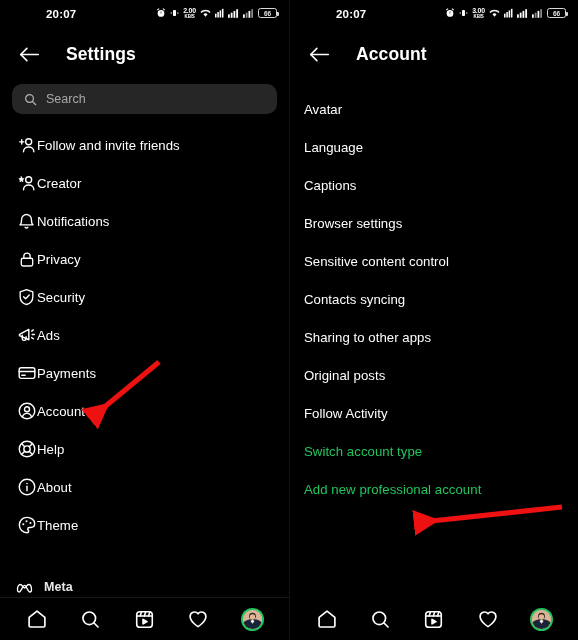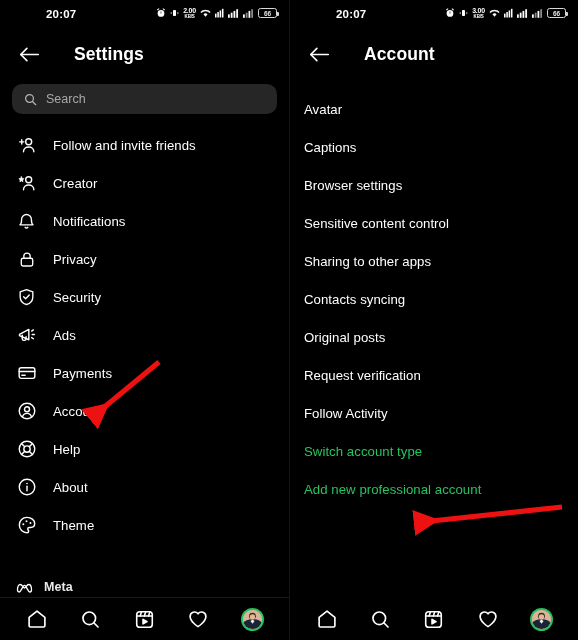--- a/index.html
+++ b/index.html
@@ -27,37 +27,37 @@
   .kbs .u { font-size:4.5px; font-weight:700; letter-spacing:-.2px; margin-top:.5px; }
   .batt {
     border:1px solid #d8d8d8; border-radius:2.5px; height:10px; min-width:19px;
     display:flex; align-items:center; justify-content:center; position:relative;
   }
   .batt::after{ content:""; position:absolute; right:-2.5px; top:3px; width:1.5px; height:4px;
                 background:#d8d8d8; border-radius:0 1px 1px 0;}
   .batt span{ font-size:6.5px; font-weight:700; color:#e4e4e4; }
 
   
-  .header { height:48px; display:flex; align-items:center; padding:0 16px;gap:8px; }
+  .header { height:48px; display:flex; align-items:center; padding:0 16px; }
   .back-btn { width:26px; height:26px; display:flex; align-items:center; justify-content:center;
               cursor:pointer; }
   .header-title { font-size:17.5px; font-weight:700; margin-left:24px; letter-spacing:.1px; }
 
   
   .search-wrap { padding:6px 12px 0; }
   .search-box {
     background:#262626; border-radius:10px; height:30px;
     display:flex; align-items:center; padding:4px 12px; gap:9px;
   }
   .search-ph { font-size:12.5px; color:#a8a8a8; }
 
   
   .list { padding:12px 0 0; }
   .row {
-    display:flex; align-items:center; height:38px; padding:0 16px; gap:16px; cursor:pointer;
+    display:flex; align-items:center; height:38px; padding:0 16px; gap:0; cursor:pointer;
   }
   .row .ic { width:21px; height:21px; flex:none; display:flex; align-items:center; justify-content:center; }
   .row .lbl { font-size:13.2px; color:#fff; letter-spacing:.05px; }
 
   
   .meta { position:absolute; left:16px; bottom:46px; display:flex; align-items:center; gap:5px; }
   .meta-txt { font-size:12.5px; font-weight:600; color:#e8e8e8; letter-spacing:.1px;margin-left:6px; }
   .meta-sep { position:absolute; left:0; right:0; bottom:42px; height:1px; background:#181818; }
 
   
@@ -397,39 +397,39 @@
         </svg>
       </div>
       <div class="header-title">Account</div>
     </div>
 
     <div class="alist">
       <div class="arow">
         <span class="albl">Avatar</span>
       </div>
       <div class="arow">
+        <span class="albl">Language</span>
+      </div>
+      <div class="arow">
         <span class="albl">Captions</span>
       </div>
       <div class="arow">
         <span class="albl">Browser settings</span>
       </div>
       <div class="arow">
         <span class="albl">Sensitive content control</span>
       </div>
       <div class="arow">
+        <span class="albl">Contacts syncing</span>
+      </div>
+      <div class="arow">
         <span class="albl">Sharing to other apps</span>
       </div>
       <div class="arow">
-        <span class="albl">Contacts syncing</span>
-      </div>
-      <div class="arow">
         <span class="albl">Original posts</span>
-      </div>
-      <div class="arow">
-        <span class="albl">Request verification</span>
       </div>
       <div class="arow">
         <span class="albl">Follow Activity</span>
       </div>
       <div class="arow link">
         <span class="albl">Switch account type</span>
       </div>
       <div class="arow link">
         <span class="albl">Add new professional account</span>
       </div>

